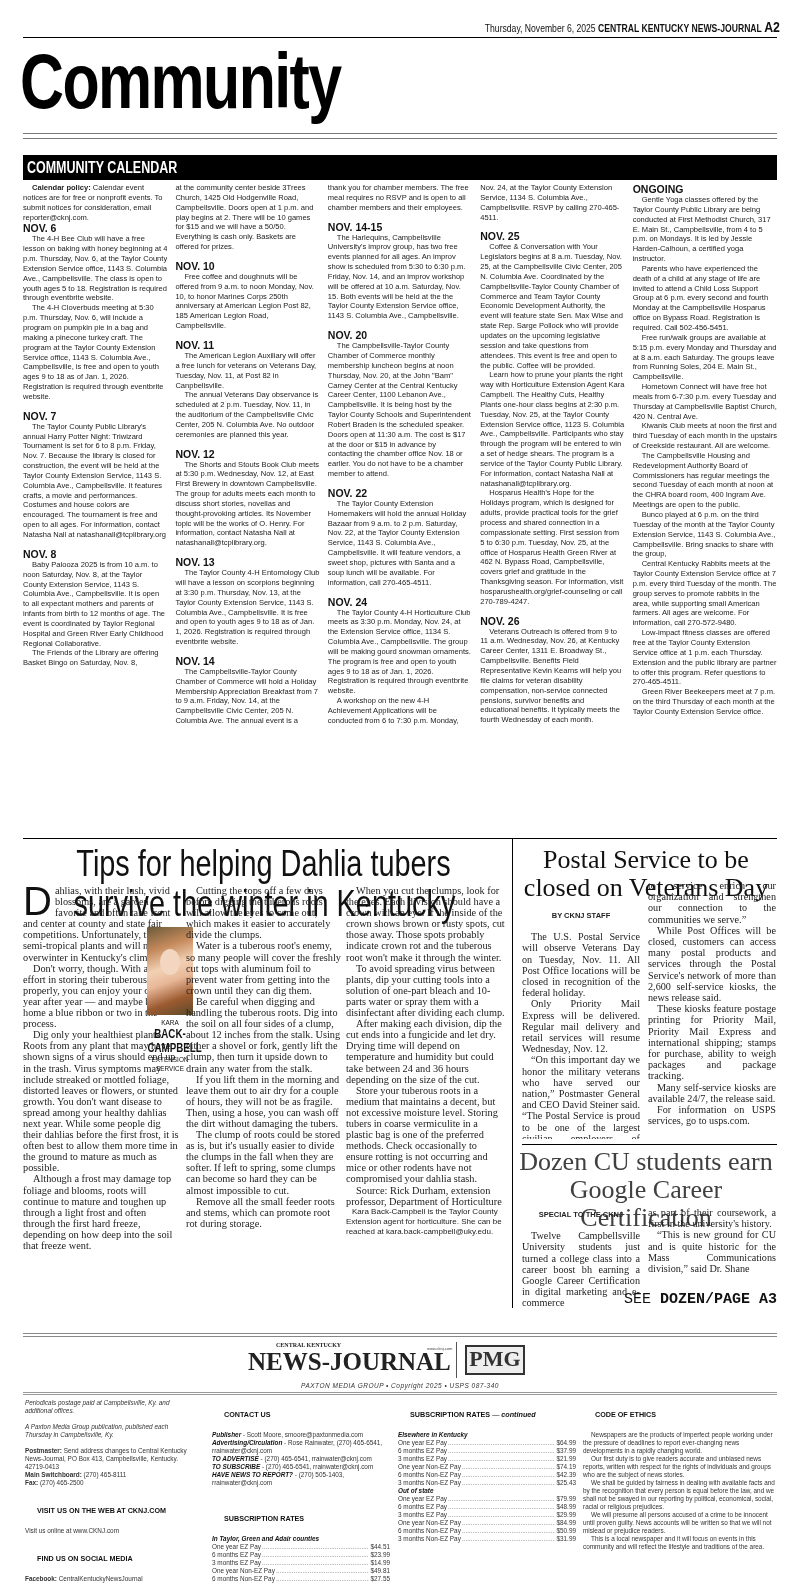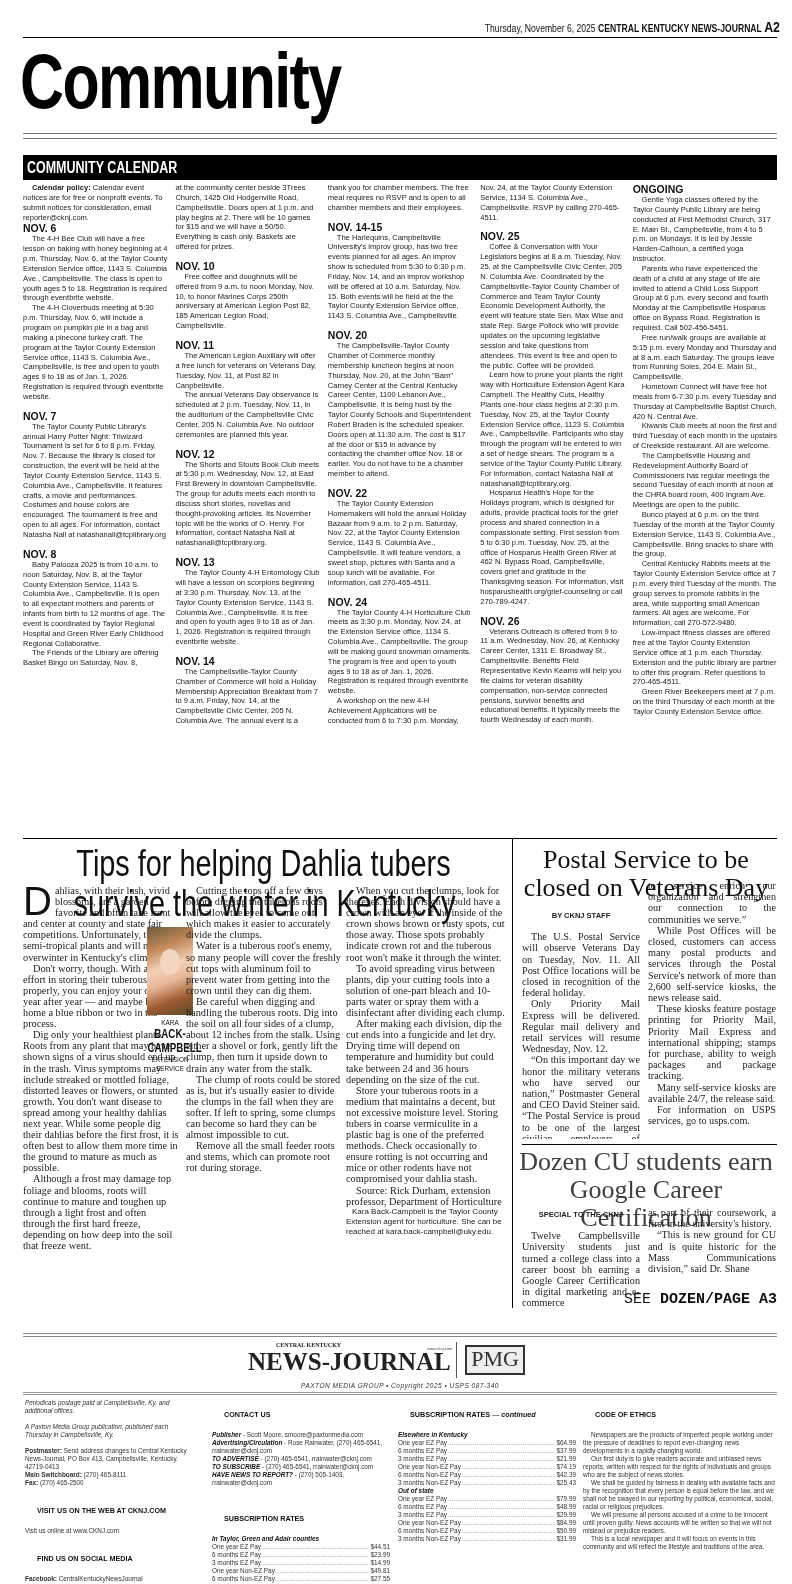--- a/index.html
+++ b/index.html
@@ -39,21 +39,21 @@
 .p-col p{text-indent:9px}
 .dozen-head{position:absolute;top:1148px;left:515px;width:262px;text-align:center;font-family:"Liberation Serif",serif;font-size:26px;line-height:28px;color:#404040}
 .jump{position:absolute;top:1291px;right:15px;font-family:Liberation Mono, monospace;font-size:15px;color:#111}
 .jump b{font-weight:bold}
 .foot-rule{position:absolute;top:1333px;left:23px;right:15px;height:4px;border-top:1px solid #888;border-bottom:1px solid #888}
 .mast{position:absolute;top:1342px;left:240px;width:330px;height:38px}
 .mast .nj{position:absolute;left:8px;top:6px;font-family:"Liberation Serif",serif;font-weight:bold;font-size:25px;letter-spacing:0;color:#222;white-space:nowrap}
 .mast .ck{position:absolute;left:36px;top:0;font-family:"Liberation Serif",serif;font-size:6px;font-weight:bold;color:#222}
 .mast .web{position:absolute;left:187px;top:4px;font-size:4px;color:#444}
 .mast .sep{position:absolute;left:216px;top:0;width:1px;height:36px;background:#555}
-.mast .pmg{position:absolute;left:225px;top:3px;width:60px;height:30px;border:2px solid #333;font-family:"Liberation Serif",serif;font-weight:normal;font-size:22px;line-height:24px;text-align:center;color:#333;background:#eee}
+.mast .pmg{position:absolute;left:225px;top:3px;width:60px;height:30px;border:2px solid #333;font-family:"Liberation Serif",serif;font-weight:bold;font-size:22px;line-height:24px;text-align:center;color:#333;background:#eee}
 .tagline{position:absolute;top:1382px;left:200px;width:400px;text-align:center;font-size:6.5px;color:#333;font-style:italic;letter-spacing:.5px}
 .foot-rule2{position:absolute;top:1392px;left:23px;right:15px;height:3px;border-top:1px solid #999;border-bottom:1px solid #999}
 .info{position:absolute;top:1399px;font-family:"Liberation Sans",sans-serif;font-size:6.4px;line-height:8px;color:#333}
 .info h5{font-size:7.2px;font-weight:bold;color:#111;margin:12px}
 .info .it{font-style:italic}
 .info .bi{font-style:italic;font-weight:bold;color:#111}
 .info .gap{height:8px}
 .rate{display:flex;justify-content:space-between;white-space:nowrap;overflow:hidden}
 .rate .lbl{flex:0 0 auto}
 .rate .dots{flex:1 1 auto;overflow:hidden;color:#777;margin:0 1px}
@@ -170,20 +170,21 @@
   <div class="cap">
     <span class="n1">KARA</span>
     <span class="n2">BACK-CAMPBELL</span>
     <span class="n3">EXTENSION SERVICE</span>
   </div>
   <div class="d-col" style="left:163px;width:155px;height:430px">
       <div id="dcol2">
         <p>Cutting the tops off a few days before digging the tuberous roots will allow the eyes to come out, which makes it easier to accurately divide the clumps.</p>
         <p>Water is a tuberous root's enemy, so many people will cover the freshly cut tops with aluminum foil to prevent water from getting into the crown until they can dig them.</p>
         <p>Be careful when digging and handling the tuberous roots. Dig into the soil on all four sides of a clump, about 12 inches from the stalk. Using either a shovel or fork, gently lift the clump, then turn it upside down to drain any water from the stalk.</p>
+        <p>If you lift them in the morning and leave them out to air dry for a couple of hours, they will not be as fragile. Then, using a hose, you can wash off the dirt without damaging the tubers.</p>
         <p>The clump of roots could be stored as is, but it's usually easier to divide the clumps in the fall when they are softer. If left to spring, some clumps can become so hard they can be almost impossible to cut.</p>
         <p>Remove all the small feeder roots and stems, which can promote root rot during storage.</p>
       </div>
     </div>
   <div class="d-col" style="left:323px;width:160px;height:430px">
     <div id="dcol3">
         <p>When you cut the clumps, look for the eyes. Each division should have a crown with an eye. If the inside of the crown shows brown or rusty spots, cut those away. Those spots probably indicate crown rot and the tuberous root won't make it through the winter.</p>
         <p>To avoid spreading virus between plants, dip your cutting tools into a solution of one-part bleach and 10-parts water or spray them with a disinfectant after dividing each clump.</p>
         <p>After making each division, dip the cut ends into a fungicide and let dry. Drying time will depend on temperature and humidity but could take between 24 and 36 hours depending on the size of the cut.</p>
         <p>Store your tuberous roots in a medium that maintains a decent, but not excessive moisture level. Storing tubers in coarse vermiculite in a plastic bag is one of the preferred methods. Check occasionally to ensure rotting is not occurring and mice or other rodents have not compromised your dahlia stash.</p>

